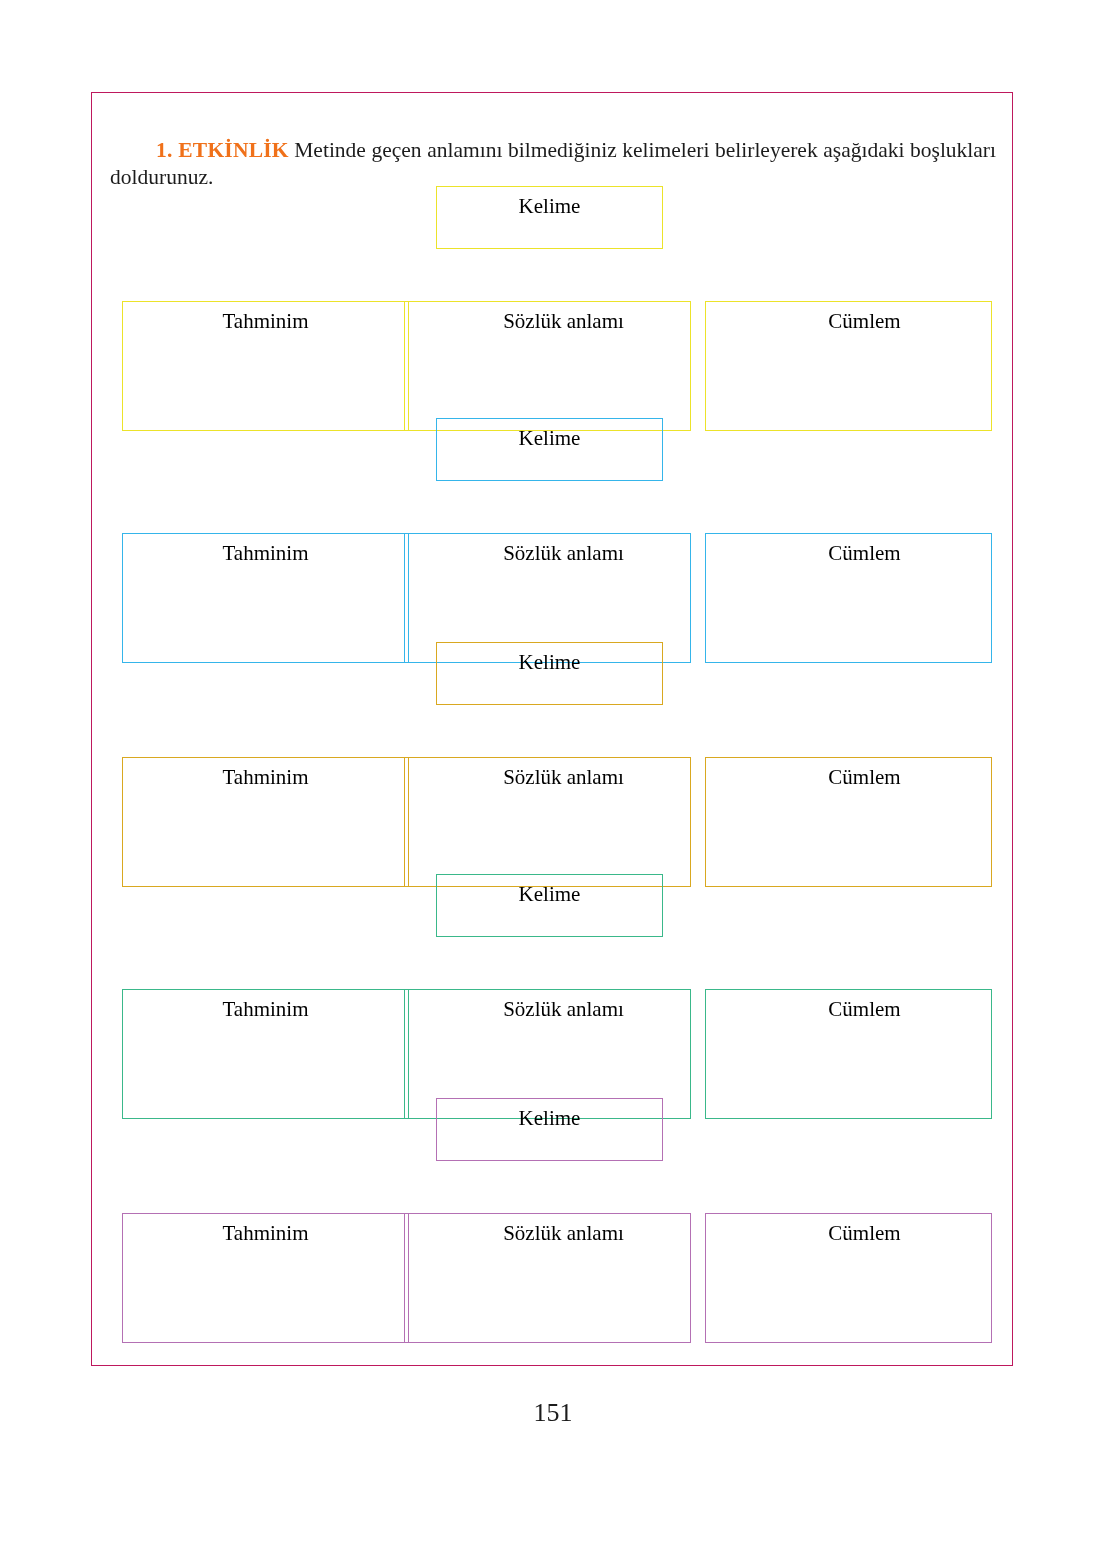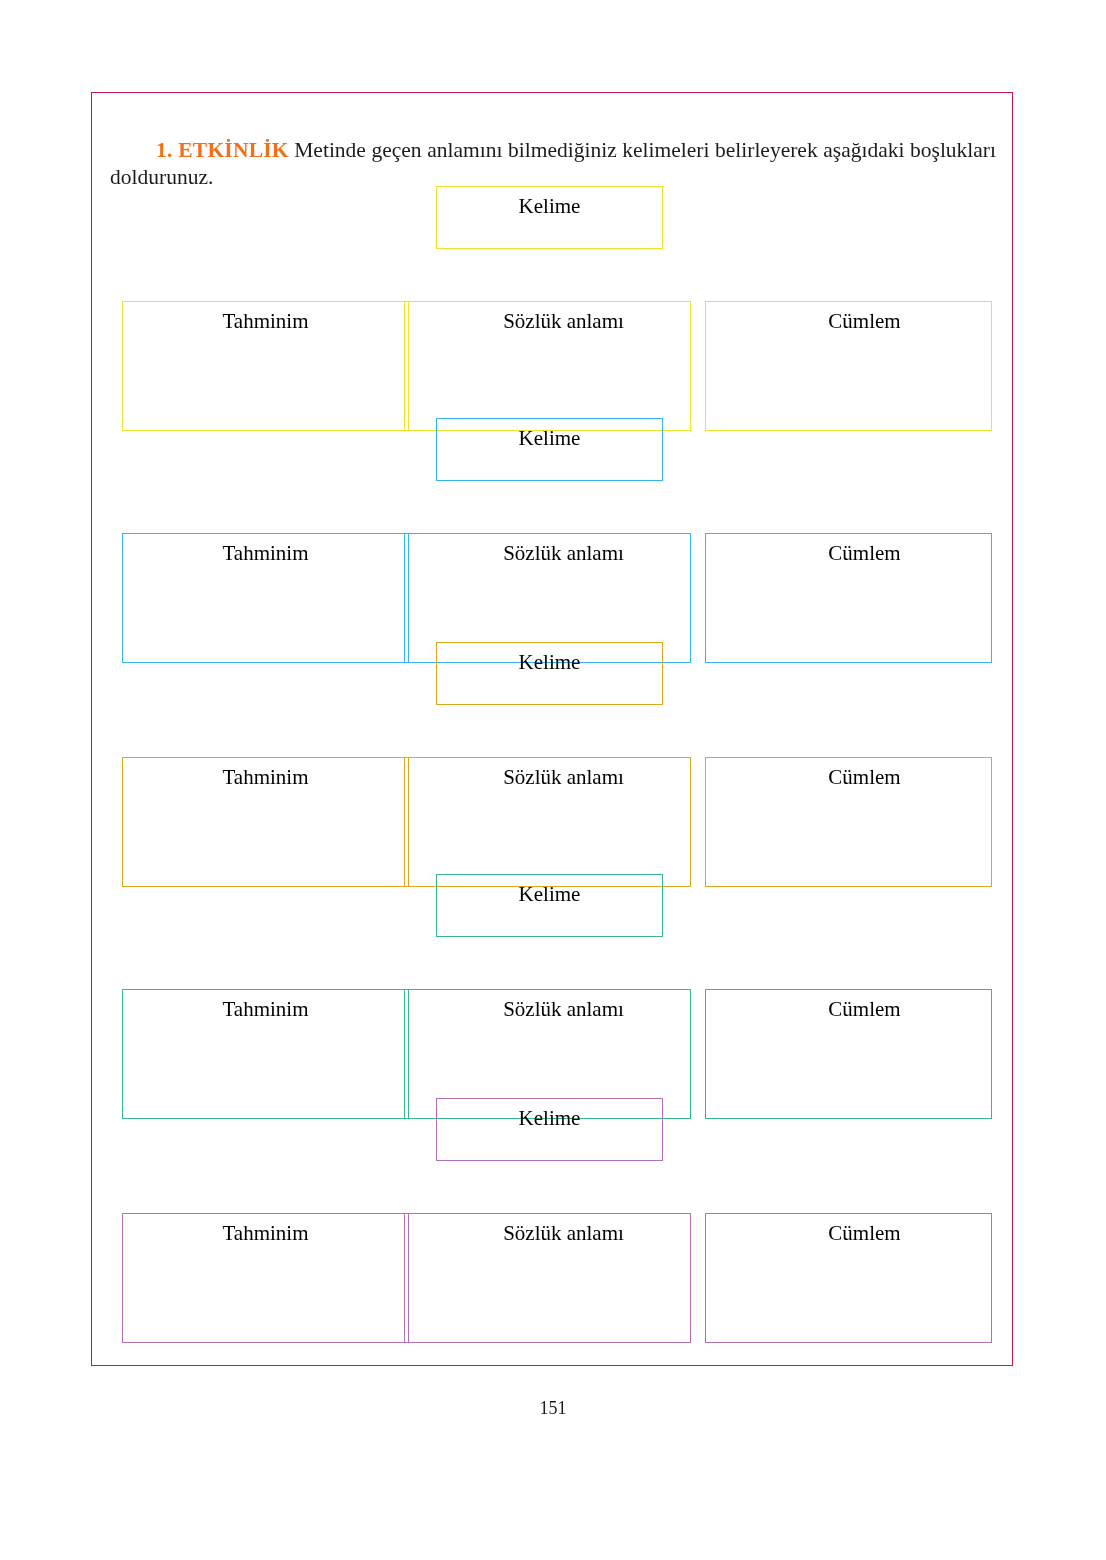--- a/index.html
+++ b/index.html
@@ -113,21 +113,21 @@
   .c-green  { color: #3ab88a; }
   .c-purple { color: #b470b4; }
 
   
   .page-number {
     position: absolute;
     left: 0;
     top: 1398px;
     width: 1106px;
     text-align: center;
-    font-size: 18px;
+    font-size: 26px;
     color: #1c1c1c;
     font-family: "Liberation Serif", "DejaVu Serif", serif;
   }
 </style>
 </head>
 <body>
 
 <div class="page">
 
   <div class="worksheet-frame">

